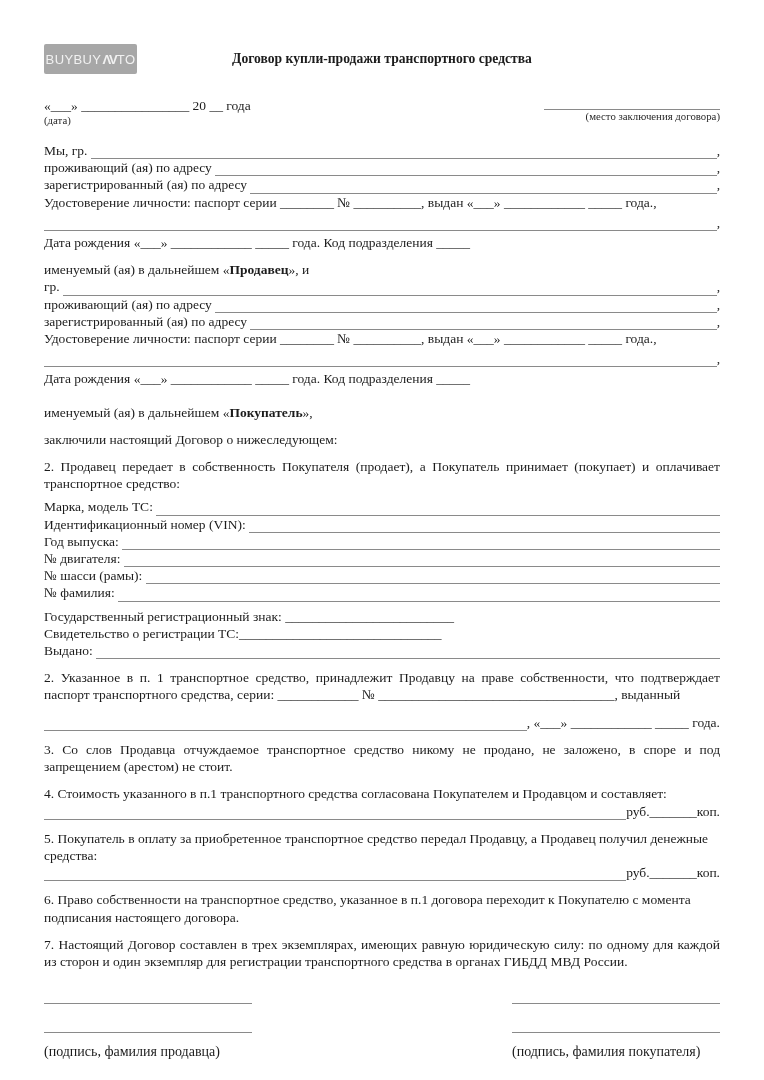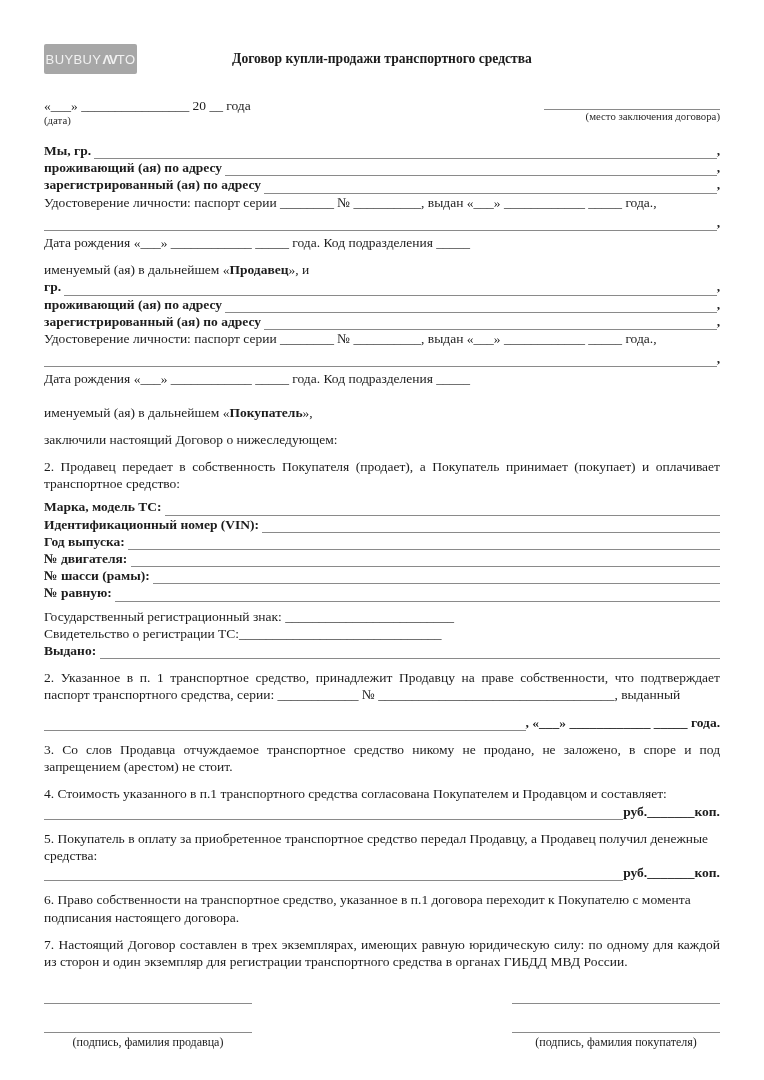--- a/index.html
+++ b/index.html
@@ -44,33 +44,33 @@
   .dl-left{font-size:13.5px;line-height:17px;}
   .dl-caption{font-size:10.8px;color:#2a2a2a;line-height:13px;}
   .dl-left .dl-caption{}
   .dl-right{width:176px;text-align:right;}
   .place-line{height:13px;border-bottom:1px solid var(--line);}
   
   .content-body{margin-top:15px;font-size:13.5px;}
   .para{line-height:17.2px;text-align:left;}
   .para.just{text-align:justify;}
   .row{display:flex;align-items:flex-end;line-height:17.2px;}
-  .row span{white-space:pre;font-weight:bold;}
+  .row span{white-space:pre;}
   .fill{flex:1 1 auto;border-bottom:1px solid var(--line);height:13px;min-width:10px;}
   .gap-xs{height:3px;}
   .gap-s{height:6px;}
   .gap-m{height:10px;}
   .gap-l{height:16px;}
   b{font-weight:bold;}
   
   .sigs{display:flex;justify-content:space-between;margin-top:33px;}
   .sig-col{width:208px;}
   .sig-line{height:0;border-bottom:1px solid var(--line);}
   .sig-line.first{margin-bottom:28px;}
-  .sig-caption{font-size:12px;text-align:center;margin-top:2px;line-height:14px;}
+  .sig-caption{font-size:14px;text-align:left;margin-top:12px;line-height:14px;}
 </style>
 </head>
 <body>
 
 <div class="page">
 
   <div class="hdr">
     <div class="logo">
       <span>BUYBUY</span>
         <span class="mono">ΛV</span>
@@ -160,21 +160,21 @@
       </div>
       <div class="row">
         <span>№ двигателя: </span>
         <span class="fill"></span>
       </div>
       <div class="row">
         <span>№ шасси (рамы): </span>
         <span class="fill"></span>
       </div>
       <div class="row">
-        <span>№ равную: </span>
+        <span>№ фамилия: </span>
         <span class="fill"></span>
       </div>
       <div class="gap-s"></div>
       <div class="para"><span>Государственный регистрационный знак: _________________________</span></div>
       <div class="para"><span>Свидетельство о регистрации ТС:______________________________</span></div>
       <div class="row">
         <span>Выдано: </span>
         <span class="fill"></span>
       </div>
       <div class="gap-m"></div>

